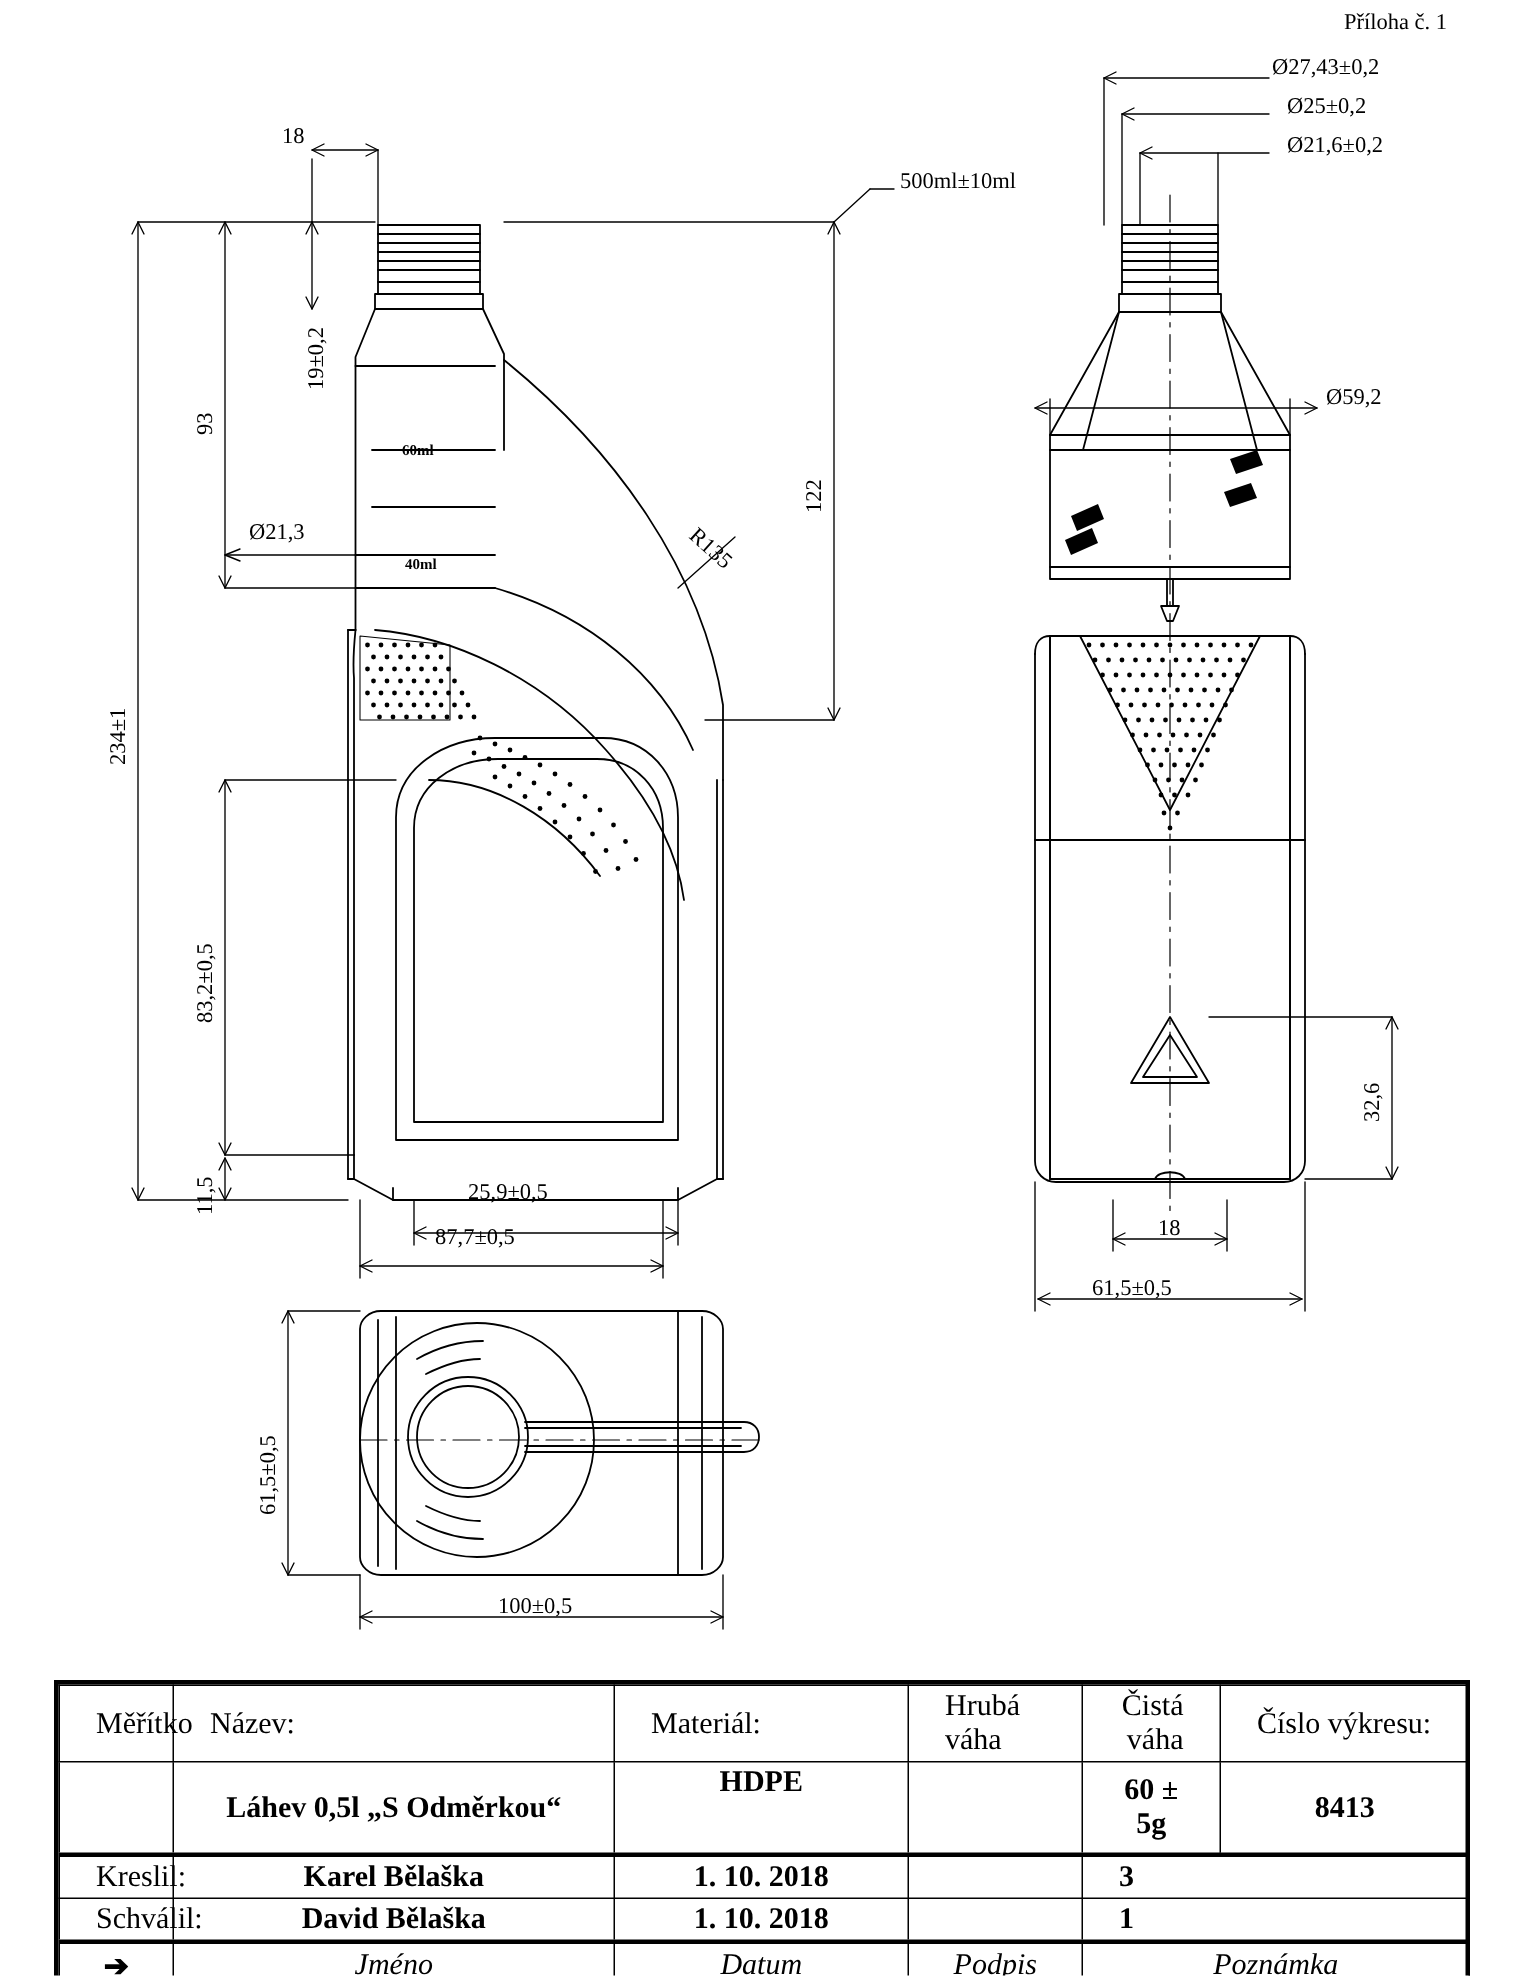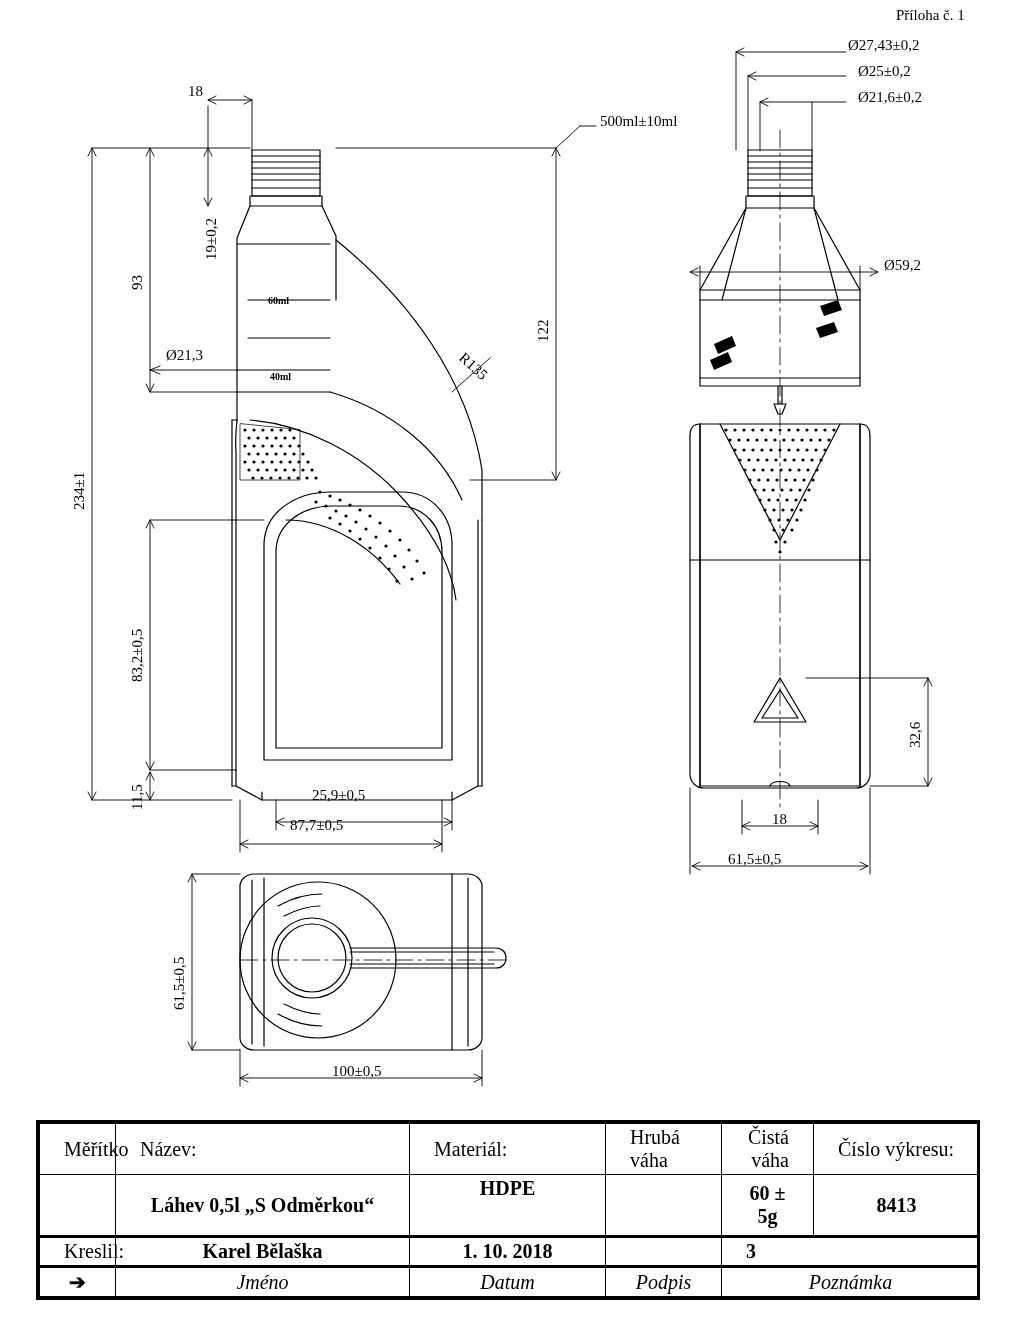--- a/index.html
+++ b/index.html
@@ -521,20 +521,27 @@
         </tr>
 
         <tr>
           <td class="tb-head" colspan="1" style="border-top:3px solid #000">Kreslil:</td>
           <td class="tb-ctr" style="border-top:3px solid #000">Karel Bělaška</td>
           <td class="tb-ctr" style="border-top:3px solid #000">1. 10. 2018</td>
           <td style="border-top:3px solid #000"></td>
           <td colspan="2" style="border-top:3px solid #000; font-weight:bold">3</td>
         </tr>
         <tr>
+          <td class="tb-head">Schválil:</td>
+          <td class="tb-ctr">David Bělaška</td>
+          <td class="tb-ctr">1. 10. 2018</td>
+          <td></td>
+          <td colspan="2" style="font-weight:bold">1</td>
+        </tr>
+        <tr>
           <td class="arrow-cell" style="border-top:3px solid #000">➔</td>
           <td class="tb-ital" style="border-top:3px solid #000">Jméno</td>
           <td class="tb-ital" style="border-top:3px solid #000">Datum</td>
           <td class="tb-ital" style="border-top:3px solid #000">Podpis</td>
           <td class="tb-ital" colspan="2" style="border-top:3px solid #000">Poznámka</td>
         </tr>
       </tbody>
     </table>
   </div>
 

